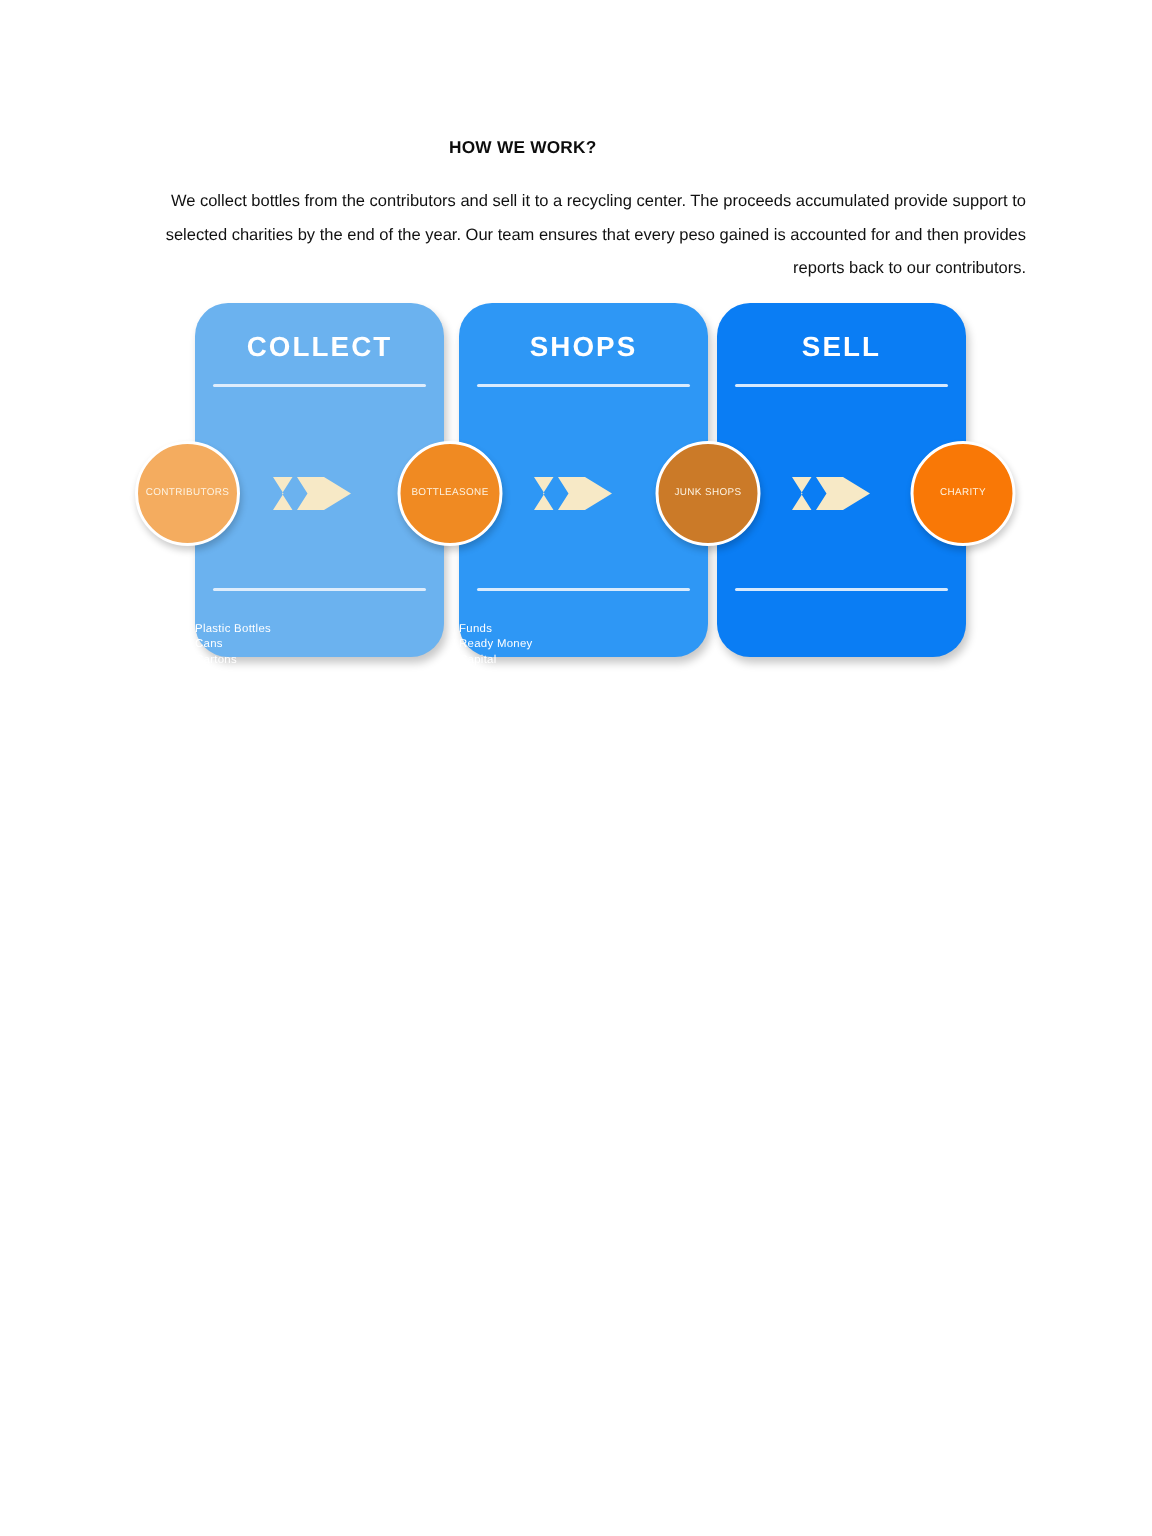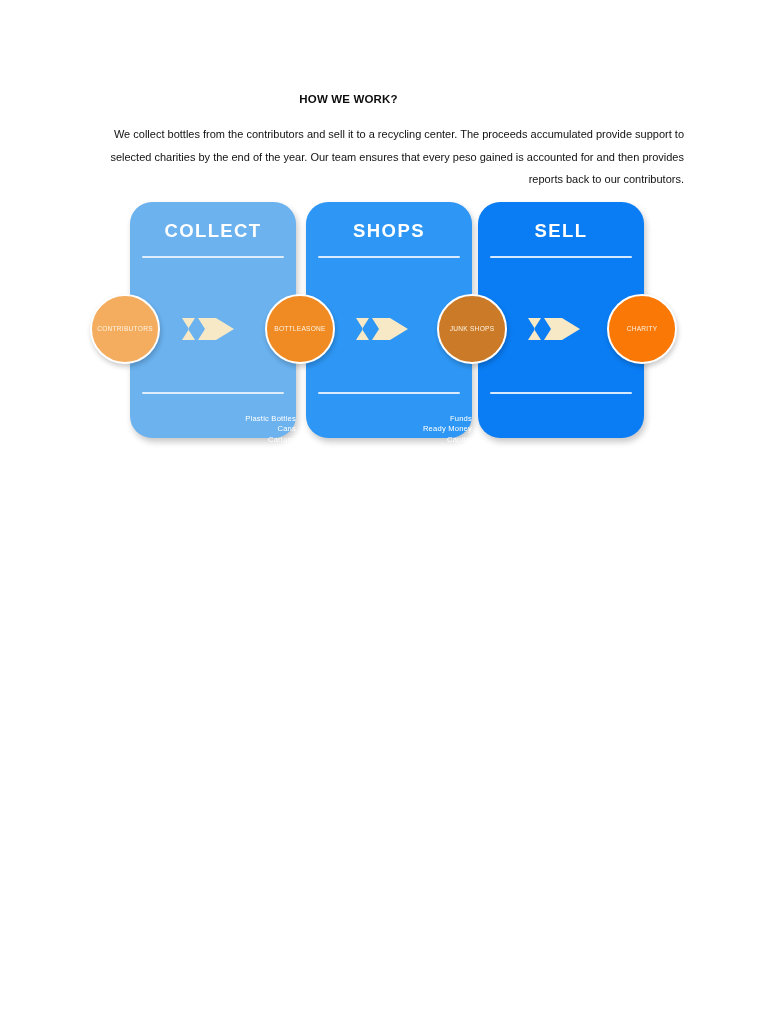--- a/index.html
+++ b/index.html
@@ -90,21 +90,21 @@
     opacity: 0.92;
   }
   .divider-top    { top: 54px; }
   .divider-bottom { top: 190px; }
 
   .card-items {
     position: absolute;
     top: 212px;
     left: 0;
     width: 100%;
-    text-align: right;
+    text-align: left;
     color: #ffffff;
     font-size: 7.6px;
     line-height: 10.4px;
     letter-spacing: 0.2px;
   }
 
   
   .arrow {
     position: absolute;
     top: 104px;

